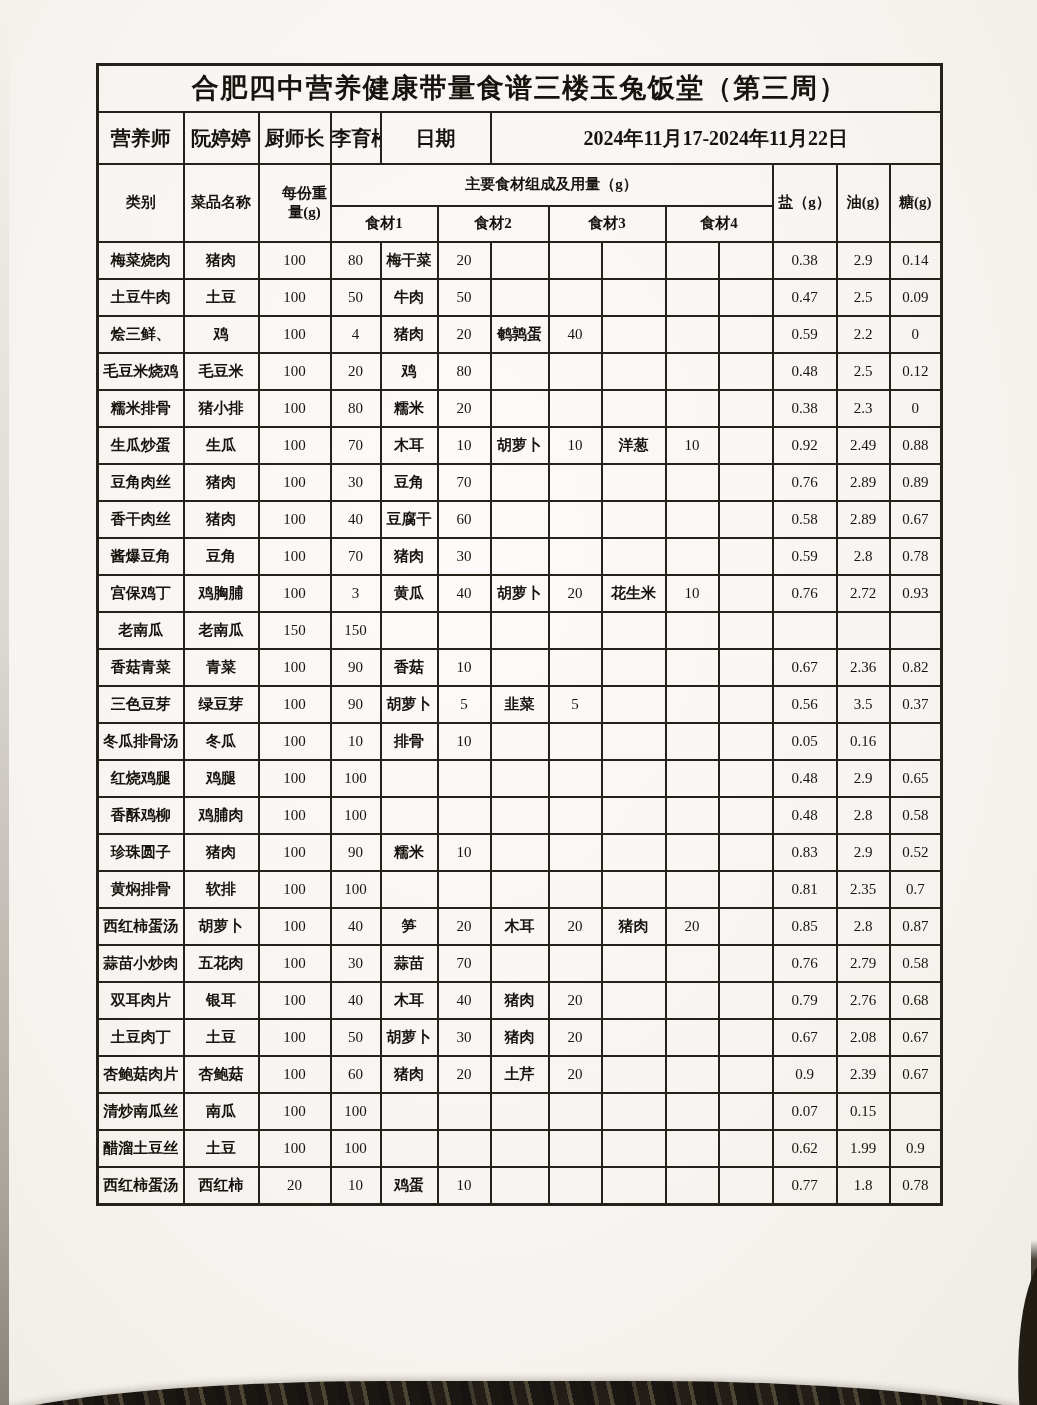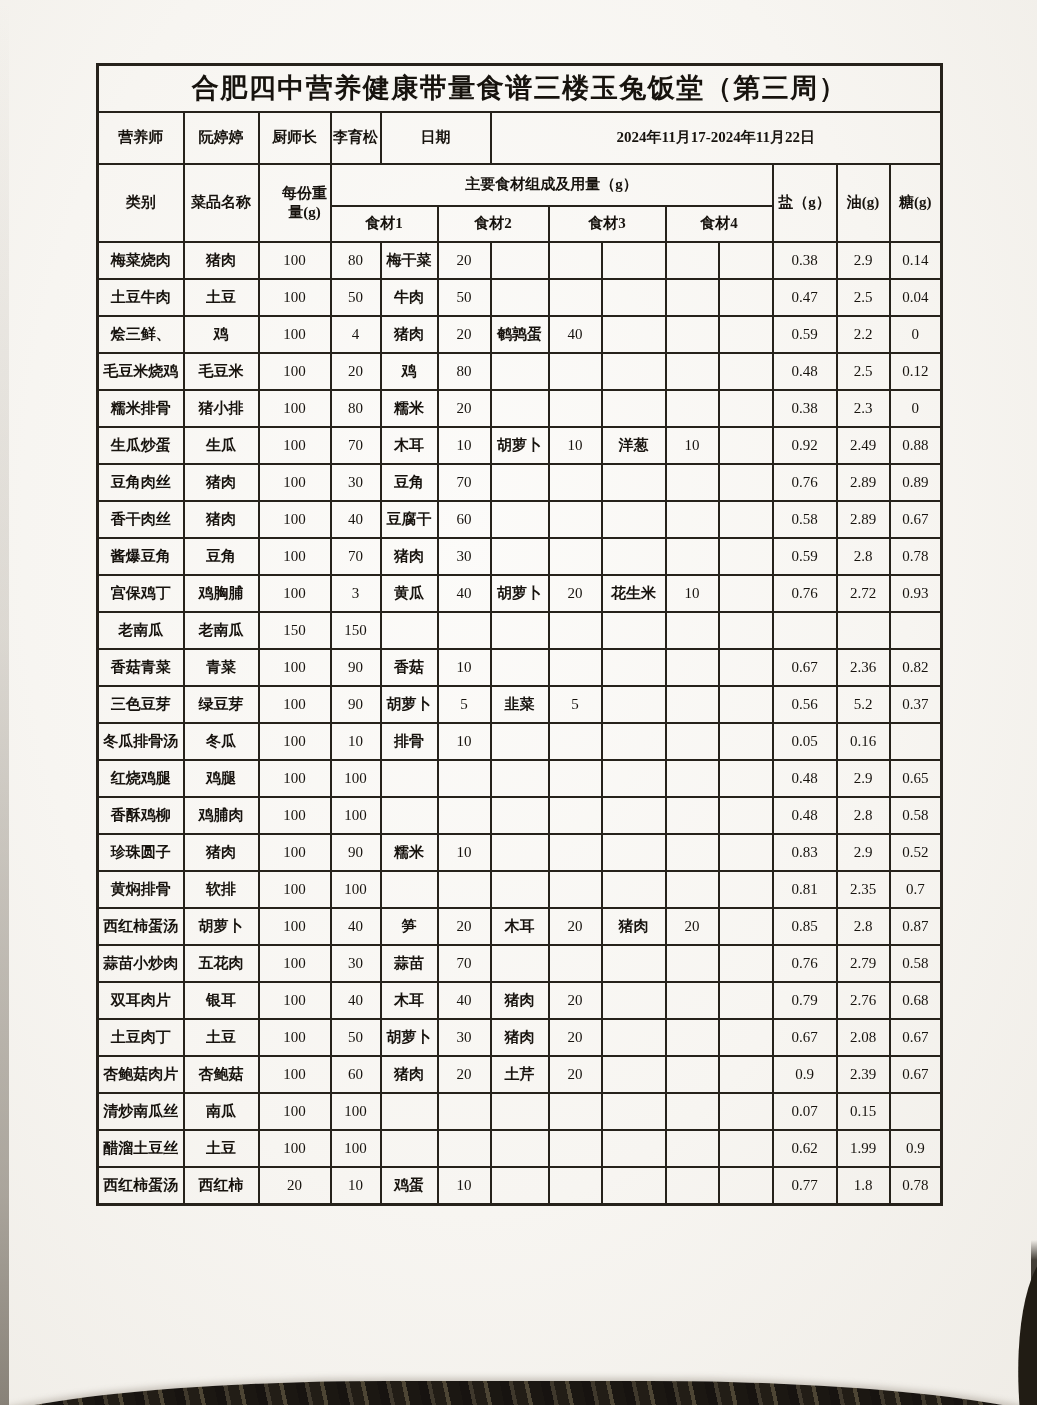--- a/index.html
+++ b/index.html
@@ -45,21 +45,21 @@
   table.menu td, table.menu th{
     border:2px solid #26221b;
     text-align:center;vertical-align:middle;
     padding:0;font-size:15px;line-height:1.15;
     overflow:hidden;white-space:nowrap;
     background:transparent;
   }
   tr.r-title th{
     height:45px;font-size:27px;font-weight:bold;letter-spacing:1.5px;
   }
-  tr.r-info td{height:50px;font-weight:bold;font-size:15px;}
+  tr.r-info td{height:50px;font-weight:bold;font-size:20px;}
   tr.r-h1 td, tr.r-h2 td{font-weight:bold;}
   tr.r-h1 td{height:40px;}
   tr.r-h2 td{height:34px;}
   tbody.rows td{height:35px;font-size:15px;}
   tbody.rows td.cjk{font-weight:bold;}
   .serving-hdr div{line-height:1.25;margin-left:20px;}
 </style>
 </head>
 <body>
 
@@ -137,21 +137,21 @@
           <td>50</td>
           <td class="cjk">牛肉</td>
           <td>50</td>
           <td></td>
           <td></td>
           <td></td>
           <td></td>
           <td></td>
           <td>0.47</td>
           <td>2.5</td>
-          <td>0.04</td>
+          <td>0.09</td>
         </tr>
         <tr>
           <td class="cjk">烩三鲜、</td>
           <td class="cjk">鸡</td>
           <td>100</td>
           <td>4</td>
           <td class="cjk">猪肉</td>
           <td>20</td>
           <td class="cjk">鹌鹑蛋</td>
           <td>40</td>
@@ -312,21 +312,21 @@
           <td>100</td>
           <td>90</td>
           <td class="cjk">胡萝卜</td>
           <td>5</td>
           <td class="cjk">韭菜</td>
           <td>5</td>
           <td></td>
           <td></td>
           <td></td>
           <td>0.56</td>
-          <td>5.2</td>
+          <td>3.5</td>
           <td>0.37</td>
         </tr>
         <tr>
           <td class="cjk">冬瓜排骨汤</td>
           <td class="cjk">冬瓜</td>
           <td>100</td>
           <td>10</td>
           <td class="cjk">排骨</td>
           <td>10</td>
           <td></td>

